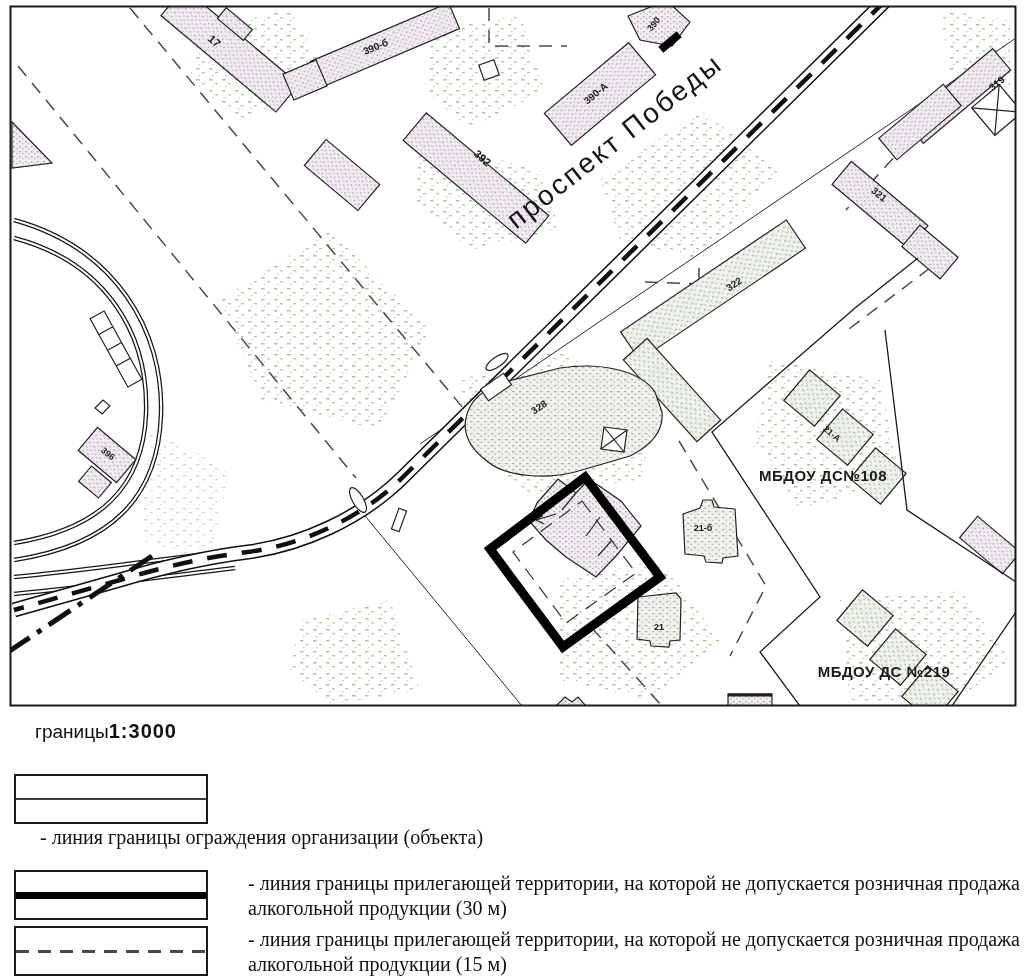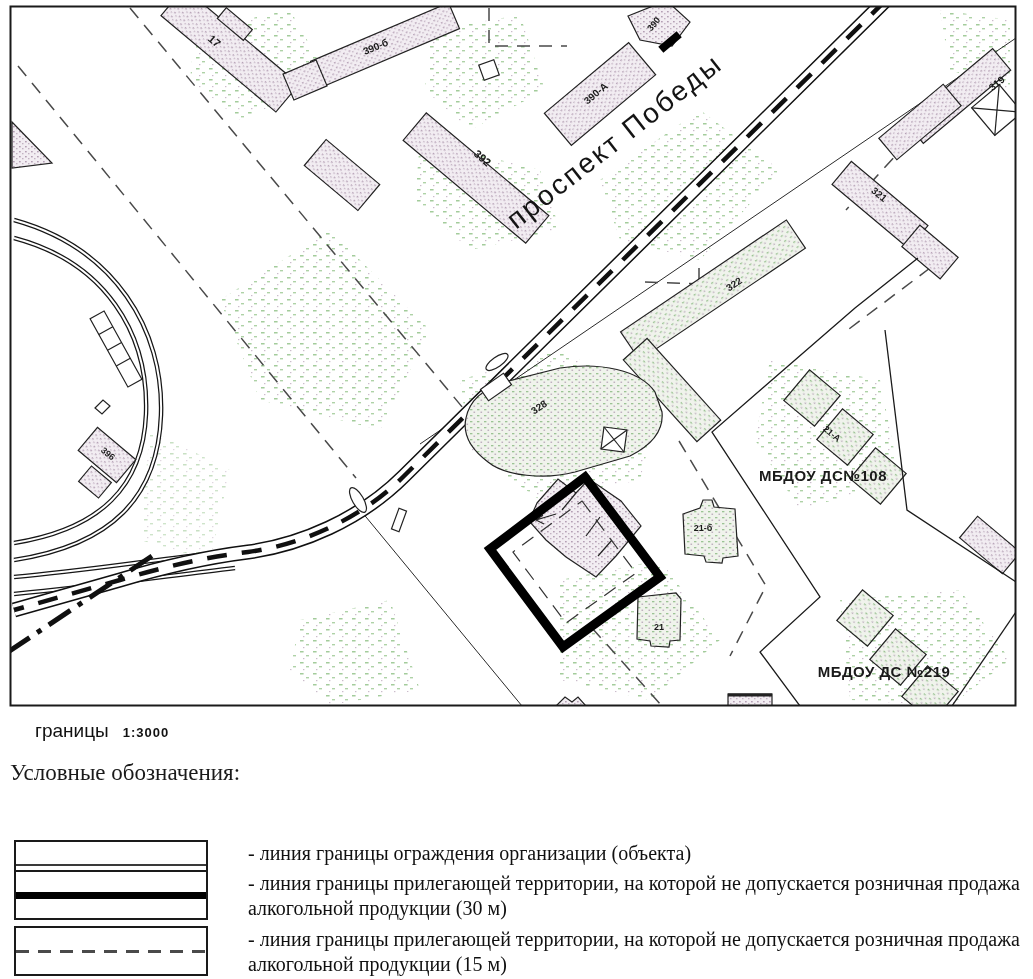--- a/index.html
+++ b/index.html
@@ -5,33 +5,33 @@
   html,body{margin:0;padding:0;background:#fff;}
   #page{position:relative;width:1033px;height:979px;background:#fff;overflow:hidden;
         font-family:"Liberation Sans",sans-serif;color:#111;}
   #map-wrap{position:absolute;left:0;top:0;width:1033px;height:712px;}
   svg text{font-family:"Liberation Sans",sans-serif;}
   .blabel{font-size:10px;font-weight:bold;fill:#1a1a1a;}
   .kglabel{font-size:15px;font-weight:600;fill:#1a1a1a;letter-spacing:.5px;}
   .street{font-size:28px;font-weight:500;fill:#141414;letter-spacing:2.5px;}
   
   .scale-row{position:absolute;left:35px;top:720px;font-size:19px;}
-  .scale-row b{font-size:13px;margin-left:14px;letter-spacing:1px;}
+  .scale-row b{font-size:20px;letter-spacing:1px;}
   .legend-title{position:absolute;left:10px;top:760px;
       font-family:"Liberation Serif",serif;font-size:23px;color:#1a1a1a;}
   .lrow{position:absolute;left:0;display:flex;align-items:flex-start;}
   .lrow .sym{width:190px;height:46px;border:2px solid #1a1a1a;margin-left:14px;
       display:flex;align-items:center;flex:0 0 auto;background:#fff;}
   .lrow .sym .line{width:100%;}
   .line-thin{height:2px;background:#3a3a3a;}
   .line-thick{height:7px;background:#000;}
   .line-dash{height:3px;background:repeating-linear-gradient(90deg,#4a4a4a 0 13px,transparent 13px 22px);}
   .lrow .desc{margin-left:40px;width:775px;font-family:"Liberation Serif",serif;
       font-size:20px;line-height:1.27;color:#101010;padding-top:1px;}
-  #r1{top:840px;} #r2{top:870px;} #r3{top:926px;}
+  #r1{top:774px;flex-direction:column;} #r2{top:870px;} #r3{top:926px;}
 </style>
 </head>
 <body>
 
 <div id="page">
 
   <div id="map-wrap">
   <svg width="1033" height="712" viewBox="0 0 1033 712">
     <defs>
       <clipPath id="mapclip">
@@ -204,21 +204,20 @@
     </g>
 
     <rect x="10.5" y="6.5" width="1005" height="699" fill="none" stroke="#1a1a1a" stroke-width="2"></rect>
   </svg>
   </div>
 
   <div class="scale-row">
     <span>границы</span><b>1:3000</b>
   </div>
 
-  <div class="legend-title">Условные обозначения:</div>
 
   <div class="lrow" id="r1">
     <div class="sym">
         <div class="line line-thin"></div>
       </div>
     <div class="desc">- линия границы ограждения организации (объекта)</div>
   </div>
 
   <div class="lrow" id="r2">
     <div class="sym">

